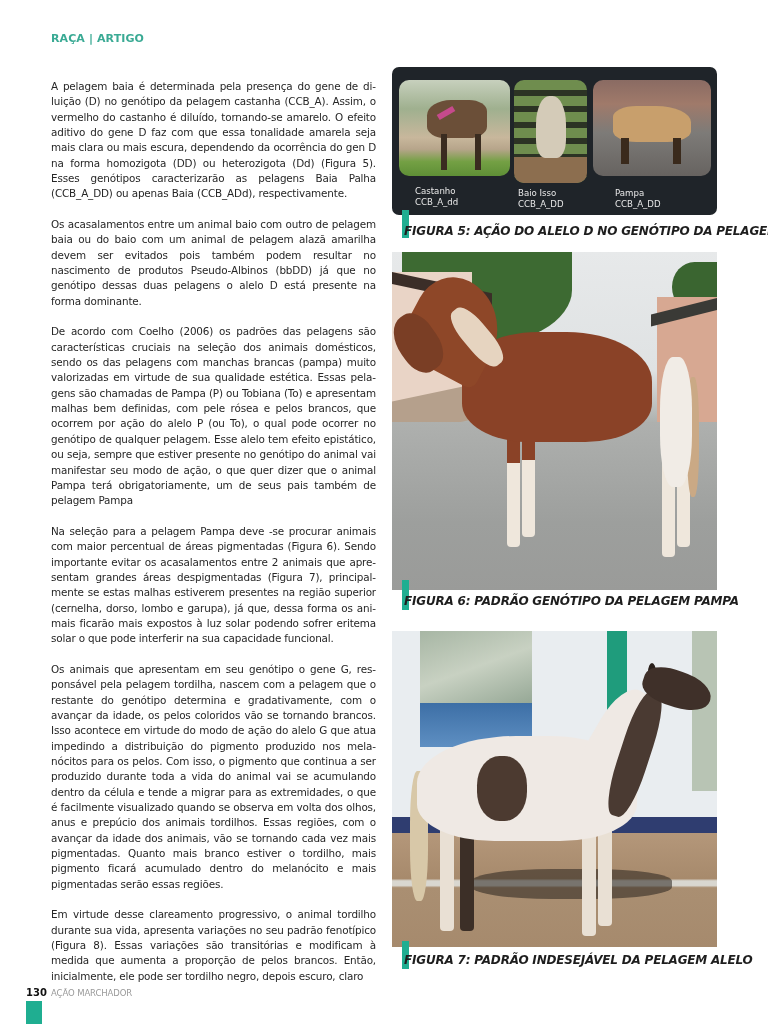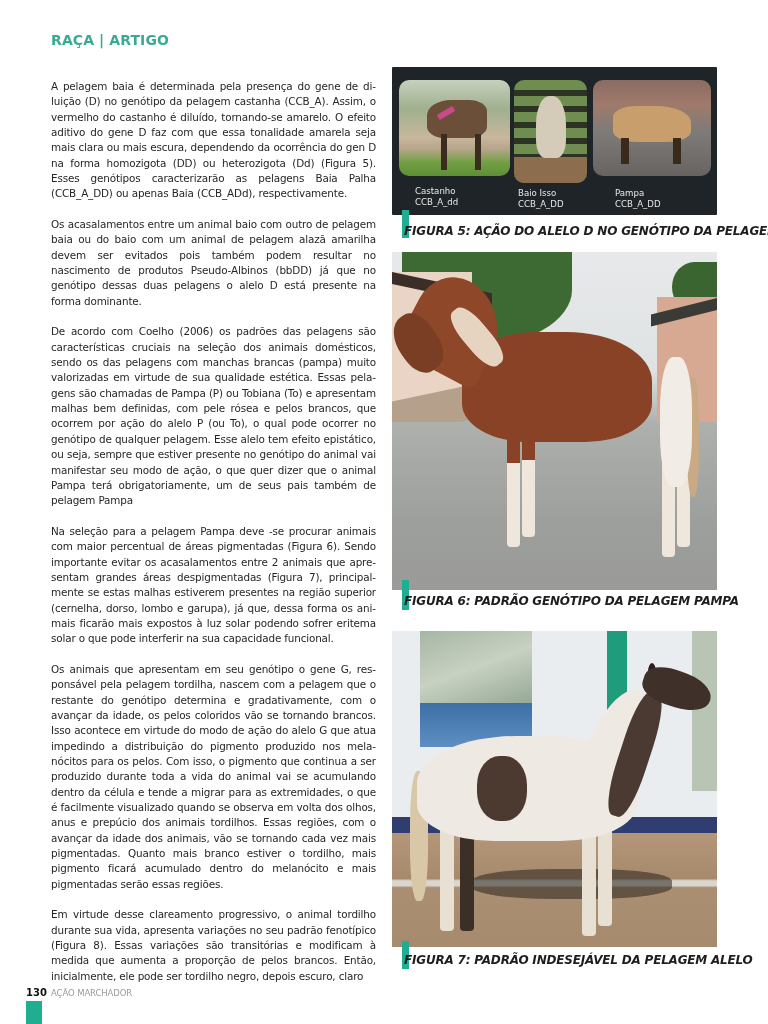--- a/index.html
+++ b/index.html
@@ -1,36 +1,36 @@
 <!DOCTYPE html>
 <html><head>
 <meta charset="utf-8">
 <style>
   * { box-sizing: border-box; margin: 0; padding: 0; }
   html, body { width: 768px; height: 1024px; background: #ffffff; overflow: hidden; }
   body { position: relative; font-family: "DejaVu Sans", sans-serif; color: #2a2a2a; }
 
   .section-tag {
     position: absolute; left: 51px; top: 32px;
-    font-size: 14px; font-weight: bold; color: #3aaa94; letter-spacing: 0.1px;
+    font-size: 11px; font-weight: bold; color: #3aaa94; letter-spacing: 0.1px;
   }
 
   .text-col {
     position: absolute; left: 51px; top: 79px; width: 325px;
   }
   .text-col p {
     font-size: 10.4px; line-height: 15.35px; text-align: justify;
     color: #262626; margin-bottom: 15.3px; letter-spacing: -0.15px;
     hyphens: manual;
   }
 
   .figure { position: absolute; left: 392px; width: 325px; }
 
   
-  .fig5 { top: 67px; height: 148px; background: #1f2429; border-radius: 1px; overflow: hidden; }
+  .fig5 { top: 67px; height: 148px; background: #1f2429; border-radius: 7px; overflow: hidden; }
   .fig5 .panel { position: absolute; border-radius: 10px; overflow: hidden; }
   .fig5 .p1 { left: 7px; top: 13px; width: 111px; height: 96px;
     background: linear-gradient(180deg, #c7d0bd 0%, #9fb08f 30%, #c8b79c 60%, #b7a58b 72%, #74a044 85%, #5e8f36 100%); }
   .fig5 .p2 { left: 122px; top: 13px; width: 73px; height: 103px;
     background: repeating-linear-gradient(180deg, #6f8d4e 0px, #6f8d4e 10px, #2c3324 10px, #2c3324 16px); }
   .fig5 .p2::after { content: ""; position: absolute; left: 0; right: 0; bottom: 0; height: 26px; background: #8c6e4f; }
   .fig5 .p3 { left: 201px; top: 13px; width: 118px; height: 96px;
     background: linear-gradient(180deg, #8a6b63 0%, #a07a6a 25%, #7d7b78 55%, #676360 100%); }
   .horse-shape { position: absolute; z-index: 1; }
   .fig5 .h1 { left: 28px; top: 20px; width: 60px; height: 38px; background: #6b4f38; border-radius: 40% 30% 30% 30%; }

